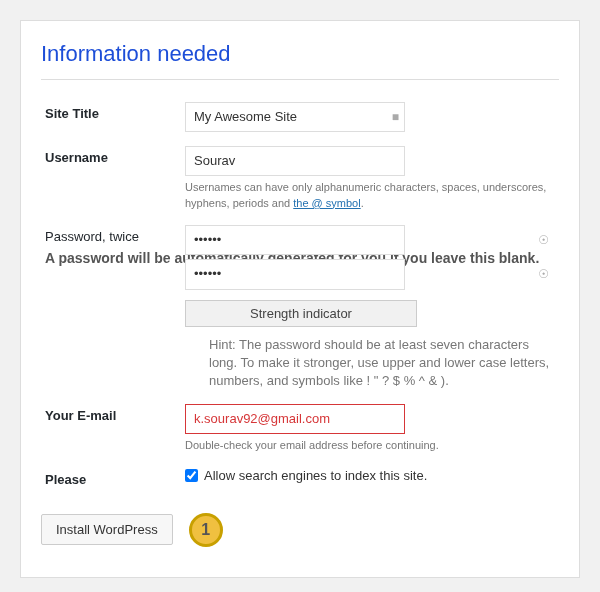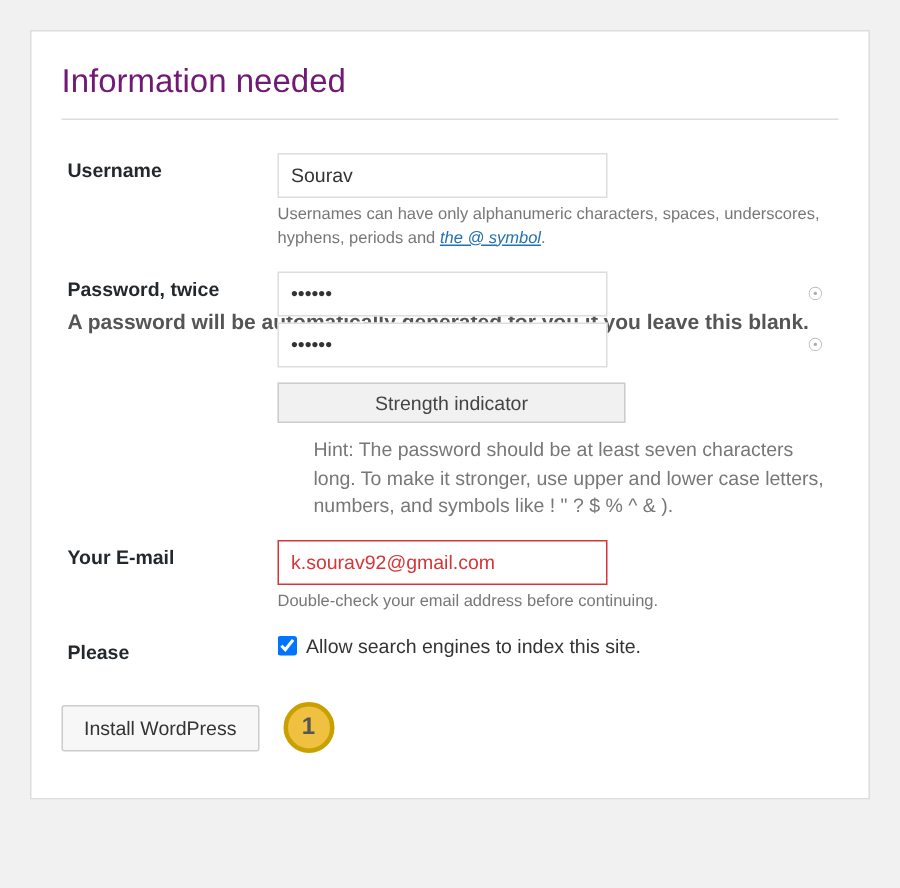--- a/index.html
+++ b/index.html
@@ -12,21 +12,21 @@
     }
     .page-container {
       background: #fff;
       max-width: 600px;
       padding: 20px 20px 30px 20px;
       border: 1px solid #ddd;
     }
     h1 {
       font-size: 22px;
       font-weight: 400;
-      color: #701a75;
+      color: #1d4ed8;
       border-bottom: 1px solid #ddd;
       padding-bottom: 12px;
       margin-bottom: 16px;
     }
     .intro-text {
       font-size: 13px;
       color: #555;
       margin-bottom: 20px;
       line-height: 1.5;
     }
@@ -90,21 +90,20 @@
     .username-hint {
       font-size: 11px;
       color: #777;
       margin-top: 4px;
       max-width: 420px;
       line-height: 1.4;
     }
     .username-hint .link {
       color: #2271b1;
       text-decoration: underline;
-      font-style: italic;
     }
     .password-label-note {
       font-size: 14px;
       color: #555;
       margin-top: 4px;
       line-height: 1.5;
       max-width: 130px;
     }
     .strength-btn {
       display: block;
@@ -160,34 +159,43 @@
       font-size: 16px;
       font-weight: bold;
       color: #555;
     }
     .password-fields {
       display: flex;
       flex-direction: column;
       gap: 4px;
     }
     .label-sub {
-      font-weight: 700;
+      font-weight: 400;
       font-size: 13px;
       color: #23282d;
     }
   </style>
 </head>
 <body>
 
 <div class="page-container">
   <h1>Information needed</h1>
 
   <table class="form-table">
     <tbody>
 
+      <tr>
+        <td class="label-cell">Site Title</td>
+        <td class="input-cell">
+          <div class="field-wrapper">
+            <input type="text" value="My Awesome Site" style="">
+            <span class="field-icon">■</span>
+          </div>
+        </td>
+      </tr>
 
       <tr>
         <td class="label-cell">Username</td>
         <td class="input-cell">
           <input type="text" value="Sourav" style="">
           <div class="username-hint">
             Usernames can have only alphanumeric characters, spaces, underscores, hyphens, periods and <span class="link">the @ symbol</span>.
           </div>
         </td>
       </tr>

